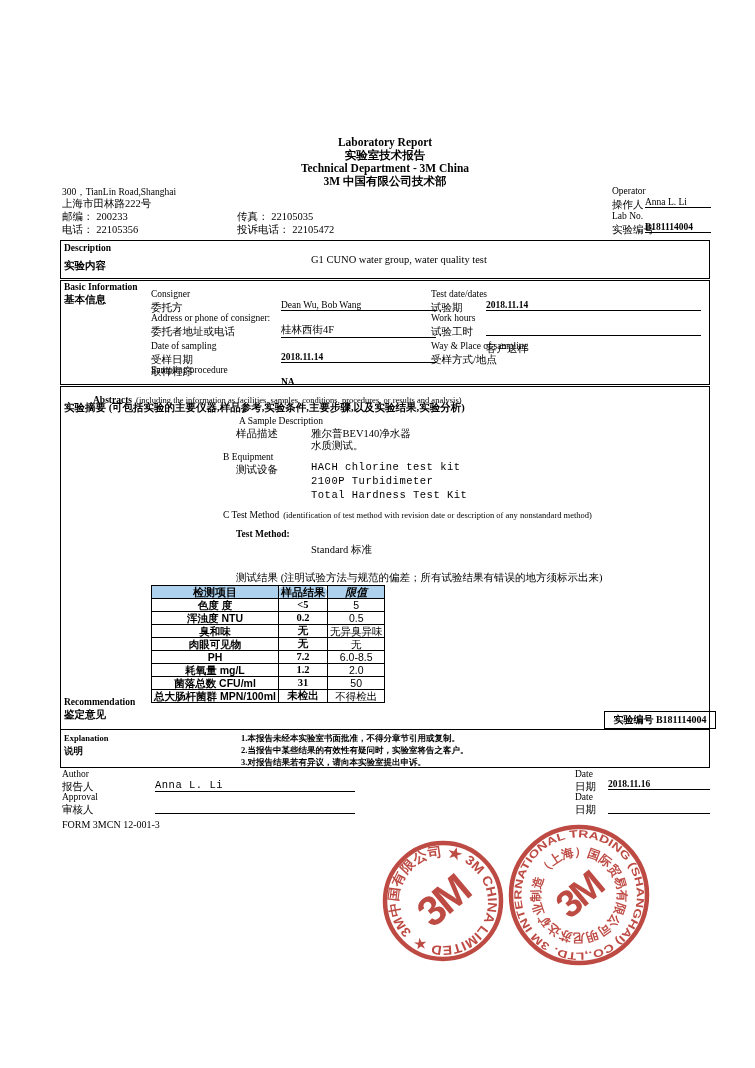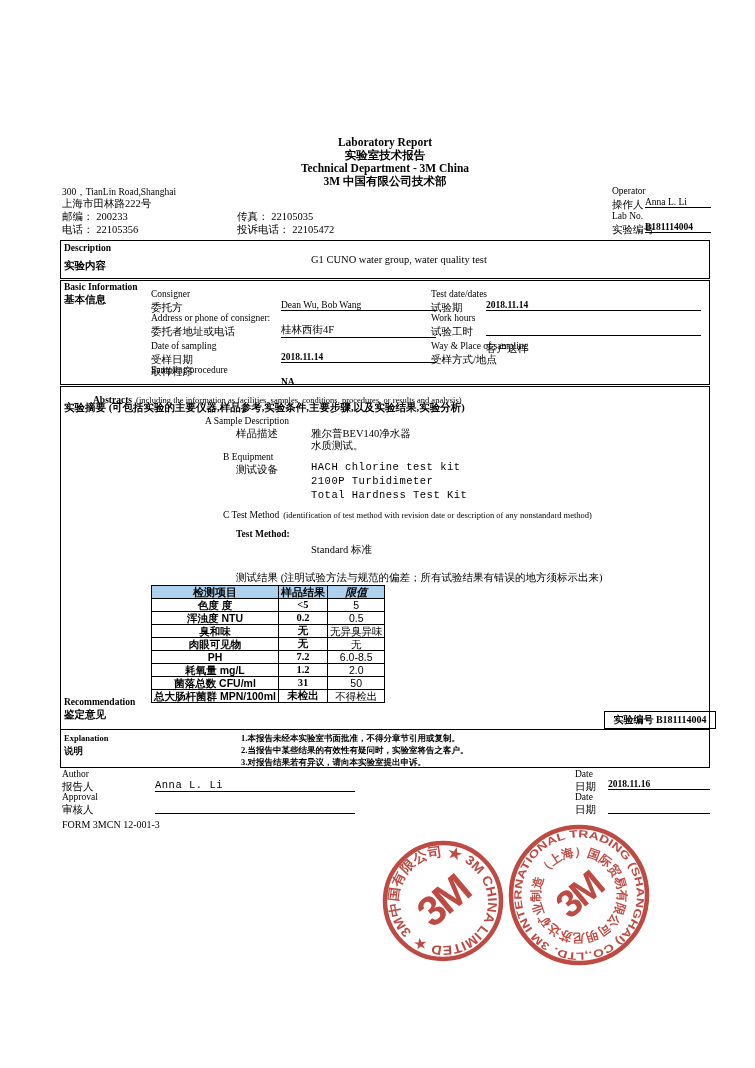--- a/index.html
+++ b/index.html
@@ -15,21 +15,21 @@
   .titleblock{position:absolute;left:60px;top:136px;width:650px;text-align:center;line-height:13px;}
   .titleblock div{font-weight:bold;font-size:11.5px;}
   .mono{font-family:"Liberation Mono",monospace;font-size:10.5px;letter-spacing:0.5px;}
   table.result{border-collapse:collapse;font-family:"Liberation Sans",sans-serif;}
   table.result th,table.result td{border:1px solid #000;text-align:center;padding:0 2px;height:12px;line-height:12px;}
   table.result th{background:#aed2ee;font-weight:bold;font-size:11px;width:auto;}
   table.result td{font-size:10.5px;}
   .c-item{font-weight:bold;}
   .c-res{font-weight:bold;font-family:"Liberation Serif",serif;}
   .c-lim{font-weight:normal;}
-  .col1{width:130px;} .col2{width:60px;} .col3{width:72px;font-style:italic;}
+  .col1{width:130px;} .col2{width:60px;border-radius:6px;} .col3{width:72px;font-style:italic;}
   .stamp{position:absolute;opacity:0.88;}
   .stamp text{font-family:"Liberation Sans",sans-serif;font-weight:bold;}
 </style>
 </head>
 <body>
 
 <div class="page">
 
   <div class="titleblock">
     <div>Laboratory Report</div>
@@ -91,21 +91,21 @@
     <div class="abs zh" style="left:425px;top:61px;">客户送样</div>
   </div>
 
   <div class="box" style="top:386px;height:344px;">
     <div class="abs" style="left:3px;top:2px;margin-left:29px;">
       <span class="en b">Abstracts</span>
       <span class="small">(including the information as facilities, samples, conditions, procedures, or results and analysis)</span>
     </div>
     <div class="abs zh b" style="left:3px;top:14px;">实验摘要 (可包括实验的主要仪器,样品参考,实验条件,主要步骤,以及实验结果,实验分析)</div>
 
-    <div class="abs en" style="left:144px;top:29px;">A  Sample Description</div>
+    <div class="abs en" style="left:178px;top:29px;">A  Sample Description</div>
     <div class="abs zh" style="left:175px;top:40px;">样品描述</div>
     <div class="abs zh" style="left:250px;top:40px;">雅尔普BEV140净水器</div>
     <div class="abs zh" style="left:250px;top:52px;">水质测试。</div>
 
     <div class="abs en" style="left:162px;top:65px;">B  Equipment</div>
     <div class="abs zh" style="left:175px;top:76px;">测试设备</div>
     <div class="abs mono" style="left:250px;top:74px;">HACH chlorine test kit</div>
     <div class="abs mono" style="left:250px;top:88px;">2100P Turbidimeter</div>
     <div class="abs mono" style="left:250px;top:102px;">Total Hardness Test Kit</div>
 

